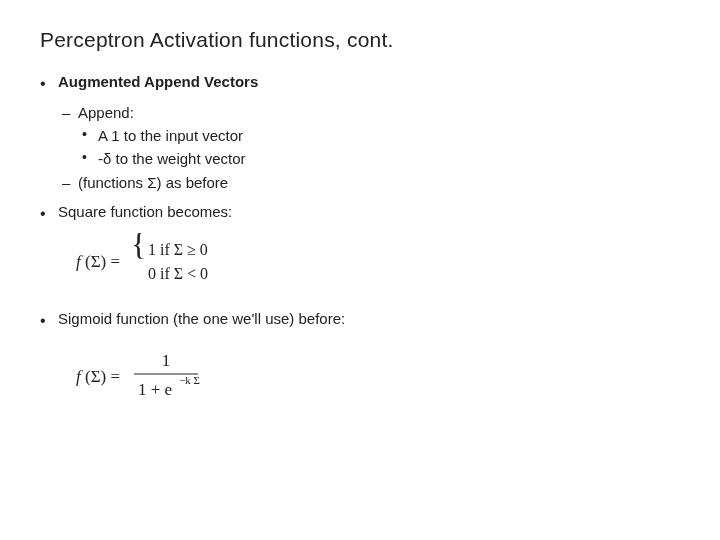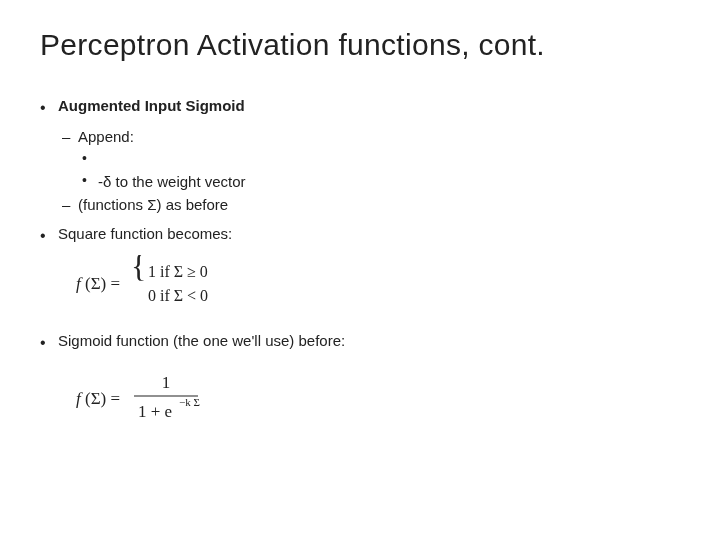--- a/index.html
+++ b/index.html
@@ -11,24 +11,24 @@
       overflow: hidden;
     }
     .slide {
       width: 720px;
       height: 540px;
       padding: 28px 40px 28px 40px;
       display: flex;
       flex-direction: column;
     }
     .title {
-      font-size: 30px;
+      font-size: 21px;
       font-weight: 400;
       color: #222;
-      margin-bottom: 32px;
+      margin-bottom: 18px;
       letter-spacing: 0.01em;
     }
     .content {
       font-size: 15px;
       color: #222;
       line-height: 1.55;
     }
     .bullet-l1 {
       display: flex;
       align-items: flex-start;
@@ -65,31 +65,32 @@
 <body>
 
 <div class="slide">
   <div class="title">Perceptron Activation functions, cont.</div>
 
   <div class="content">
 
     <div class="bullet-l1">
       <span class="dot">•</span>
       <span>
-        <strong>Augmented Input Sigmoid</strong>
+        <strong>Augmented Append Vectors</strong>
       </span>
     </div>
 
     <div class="bullet-l2">
       <span class="dash">–</span>
       <span>Append:</span>
     </div>
 
     <div class="bullet-l3">
       <span class="dot3">•</span>
+      <span>A 1 to the input vector</span>
     </div>
 
     <div class="bullet-l3">
       <span class="dot3">•</span>
       <span>-δ to the weight vector</span>
     </div>
 
     <div class="bullet-l2" style="margin-bottom:6px;">
       <span class="dash">–</span>
       <span>(functions Σ) as before</span>

